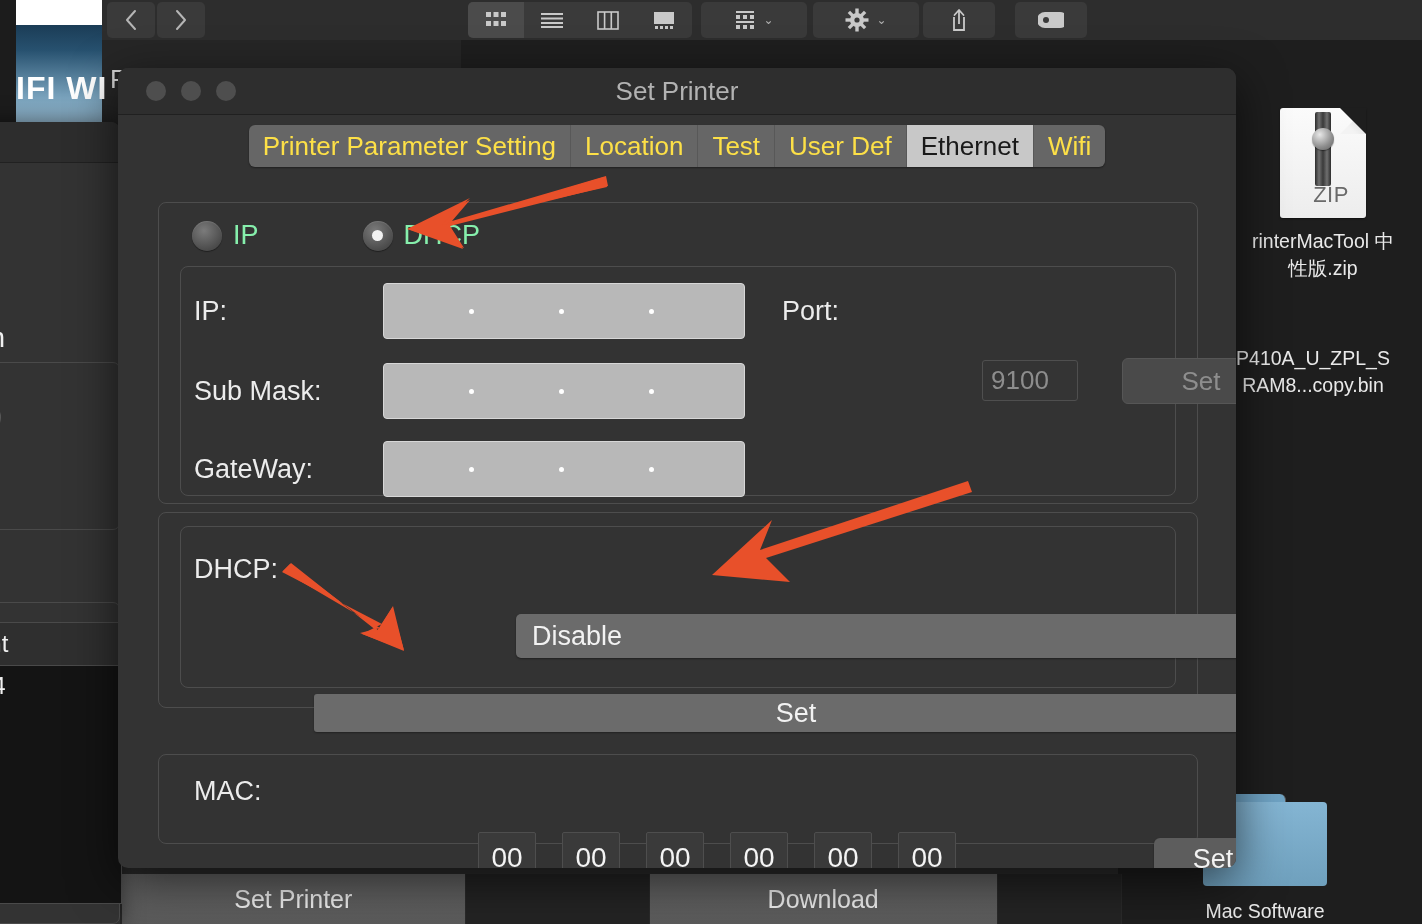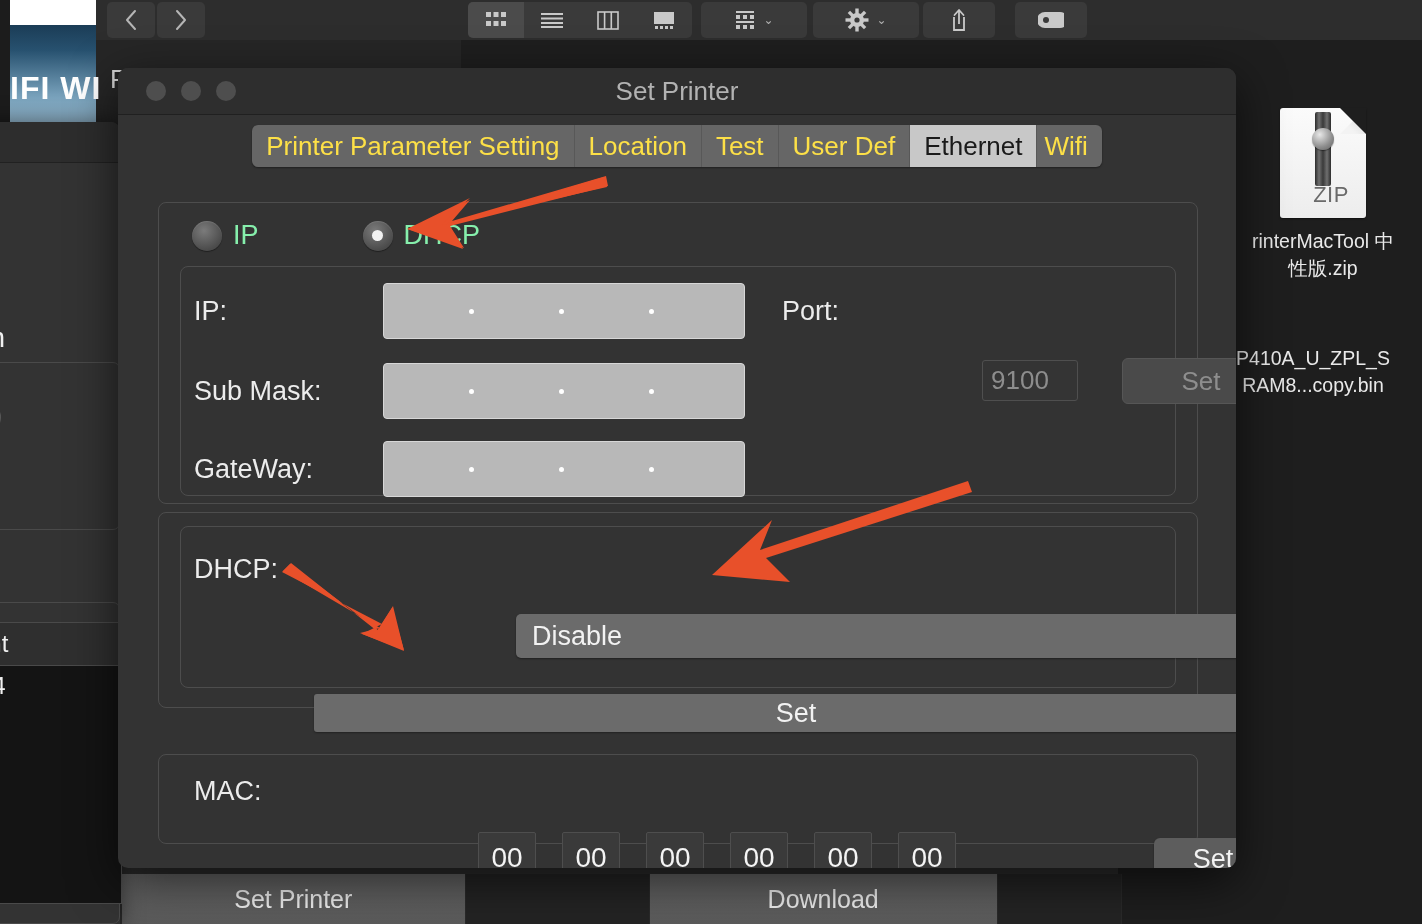--- a/index.html
+++ b/index.html
@@ -157,21 +157,21 @@
   .folder-icon .body {
     position: absolute; left: 0; top: 8px;
     width: 124px; height: 84px;
     background: linear-gradient(180deg,#84b5d3 0%, #6fa0bd 100%);
     border-radius: 4px;
   }
 
   
   .bg-photo {
     position: absolute;
-    left: 10px; top: 0; width: 86px; height: 139px;
+    left: 16px; top: 0; width: 86px; height: 139px;
     background: linear-gradient(180deg,#ffffff 0%, #ffffff 18%, #1b3c56 18%, #27516f 36%, #7aa3bd 70%, #9dbdd2 100%);
   }
   .bg-photo .wifi-text {
     position: absolute;
     left: 0; bottom: 32px;
     color: #fff;
     font-size: 32px;
     font-weight: bold;
     letter-spacing: 1px;
     white-space: nowrap;
@@ -309,21 +309,21 @@
   }
   .tab {
     padding: 0 14px;
     height: 42px;
     display: flex; align-items: center; justify-content: center;
     color: #fde047;
     font-size: 26px;
     border-right: 1px solid #585858;
     white-space: nowrap;
   }
-  .tab:last-child { border-right: none; padding-left: 7px; }
+  .tab:last-child { border-right: none; }
   .tab.selected { background: #c8c8c8; color: #1a1a1a; }
 
   .panel {
     position: absolute;
     border: 1px solid #4d4d4d;
     border-radius: 8px;
   }
   .panel-outer-1 { left: 40px; top: 134px; width: 1038px; height: 300px; }
   .panel-inner-1 { left: 62px; top: 198px; width: 994px; height: 228px; }
   .panel-outer-2 { left: 40px; top: 444px; width: 1038px; height: 194px; }
@@ -573,20 +573,27 @@
     </div>
     <div style="white-space:pre-line;">rinterMacTool 中
 性版.zip</div>
   </div>
 
   <div class="file-item" style="left:1208px; top:345px;">
     <div style="white-space:pre-line;">P410A_U_ZPL_S
 RAM8...copy.bin</div>
   </div>
 
+  <div class="file-item" style="left:1160px; top:794px;">
+    <div class="folder-icon">
+      <div class="tab"></div>
+        <div class="body"></div>
+    </div>
+    <div>Mac Software</div>
+  </div>
 
   <div class="bg-photo">
     <div class="wifi-text">IFI WI</div>
   </div>
 
   <div class="bg-win-b">
     <div class="titlebar">
       <div class="tl"></div>
       <div class="tl"></div>
       <div class="tl"></div>

